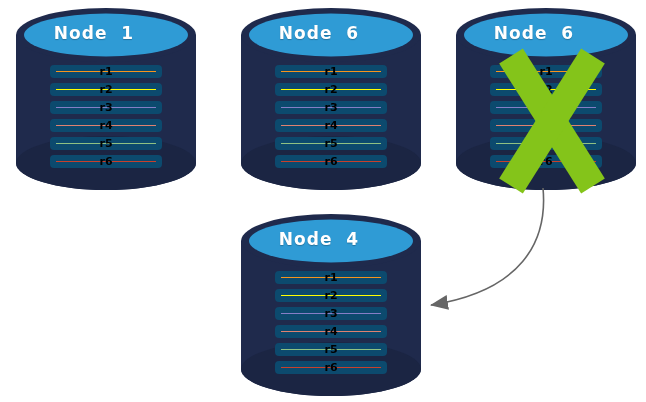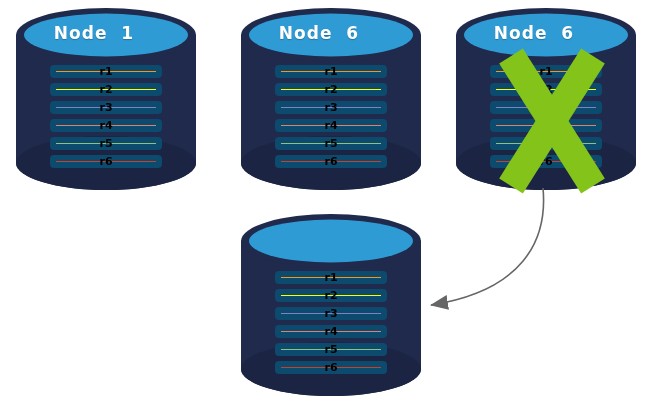--- a/index.html
+++ b/index.html
@@ -133,20 +133,21 @@
     </div>
   </div>
 
   <div class="node" style="left:241px; top:214px;">
     <svg class="cyl" viewBox="0 0 180 182">
       <path d="M0,27 L0,155 A90,27 0 0,0 180,155 L180,27 Z" fill="#1F2A4C"></path>
       <ellipse cx="90" cy="155" rx="90" ry="27" fill="#1B2543"></ellipse>
       <ellipse cx="90" cy="27" rx="90" ry="27" fill="#1F2A4C"></ellipse>
       <ellipse cx="90" cy="27" rx="82" ry="21.5" fill="#2F9BD5"></ellipse>
     </svg>
+    <div class="node-title">Node 4</div>
     <div class="bars">
       <div class="bar" style="background-color: rgb(247, 148, 29);">
           <span>r1</span>
         </div>
       <div class="bar" style="background-color: rgb(255, 255, 0);">
           <span>r2</span>
         </div>
       <div class="bar" style="background-color: rgb(133, 126, 198);">
           <span>r3</span>
         </div>

